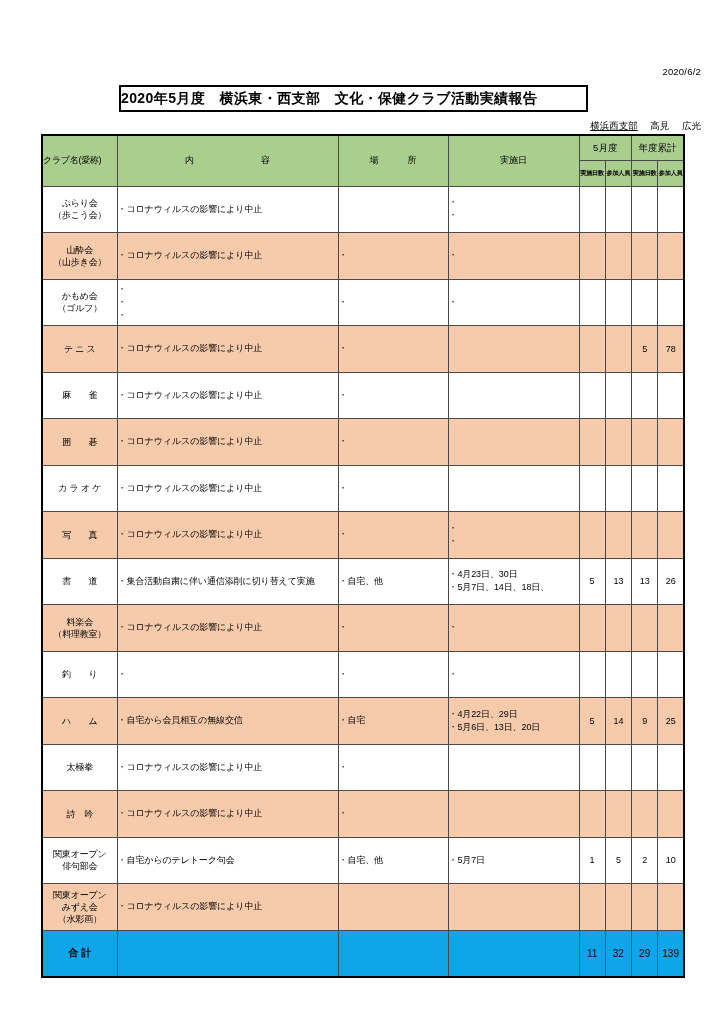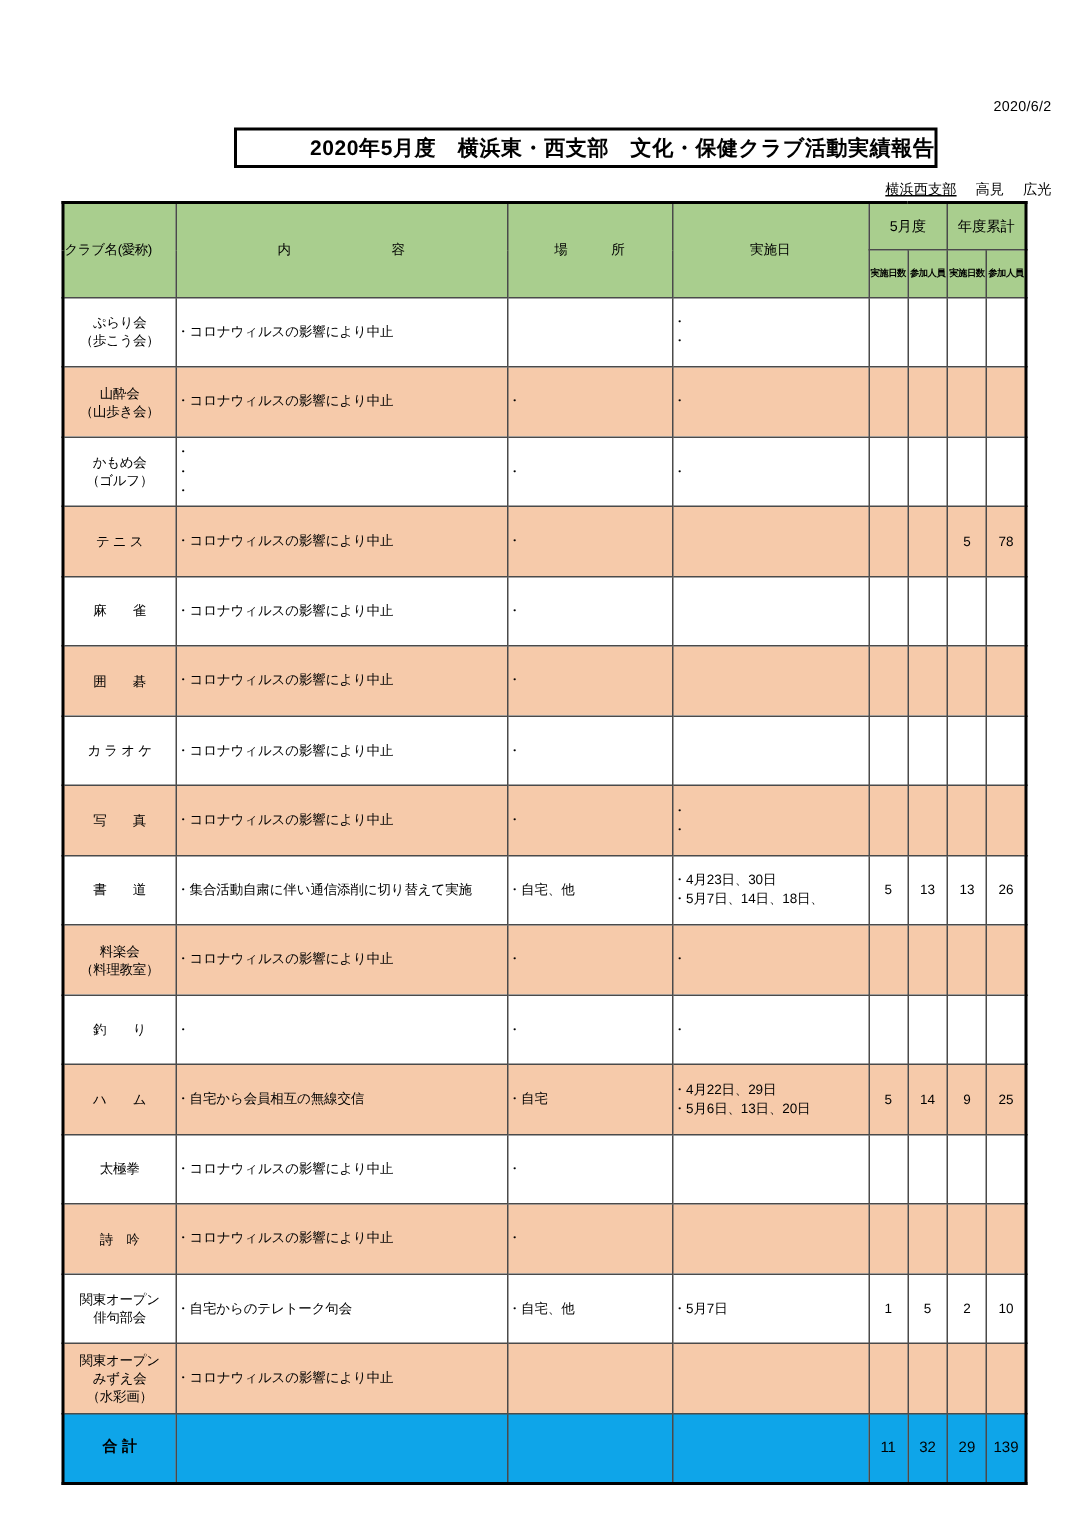--- a/index.html
+++ b/index.html
@@ -26,23 +26,22 @@
     font-size: 9.5px;
     letter-spacing: 0.2px;
     white-space: nowrap;
   }
   
   .title-box {
     position: absolute;
     left: 119px; top: 85px;
     width: 469px; height: 27px;
     border: 2px solid #000;
-    display: flex; align-items: center; justify-content: flex-end;
+    display: flex; align-items: center; justify-content: flex-start;
     background: #fff;
-    margin-left: 37px;
   }
   .title-box .inner {
     font-size: 14px;
     font-weight: bold;
     letter-spacing: 0.4px;
     white-space: nowrap;
   }
   
   .byline {
     position: absolute;
@@ -90,21 +89,21 @@
   thead th.sub {
     font-size: 6.2px;
     font-weight: bold;
     letter-spacing: -0.3px;
     height: 17px;
   }
   thead th.group {
     font-size: 9.5px;
     height: 17px;
   }
-  thead th.tall { height: 63px; }
+  thead th.tall { height: 51px; }
   th.club-h { font-size: 9.5px; font-weight: bold; text-align: left; padding-left: 2px; letter-spacing: -0.3px;}
   th.spaced { letter-spacing: 10px; text-indent: 10px; }
 
   
   tbody tr { height: 46.5px; }
   td.club {
     text-align: center;
     font-weight: bold;
     font-size: 9.5px;
     line-height: 1.35;

